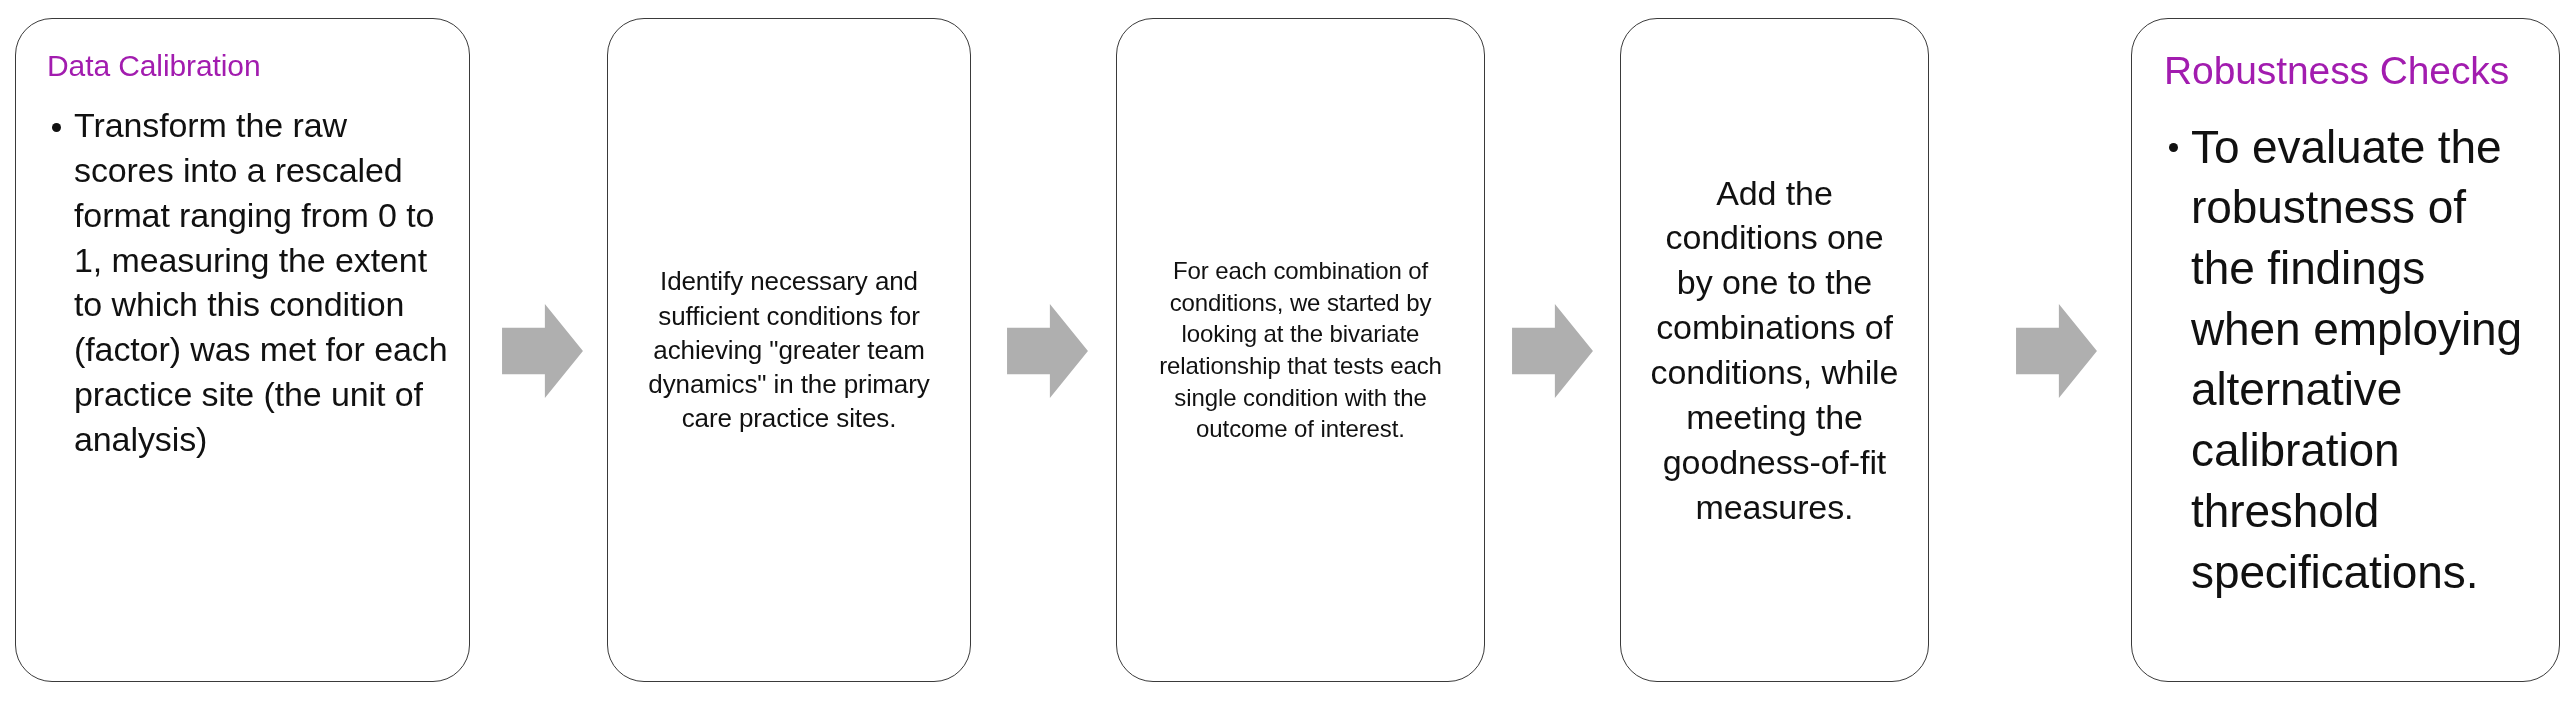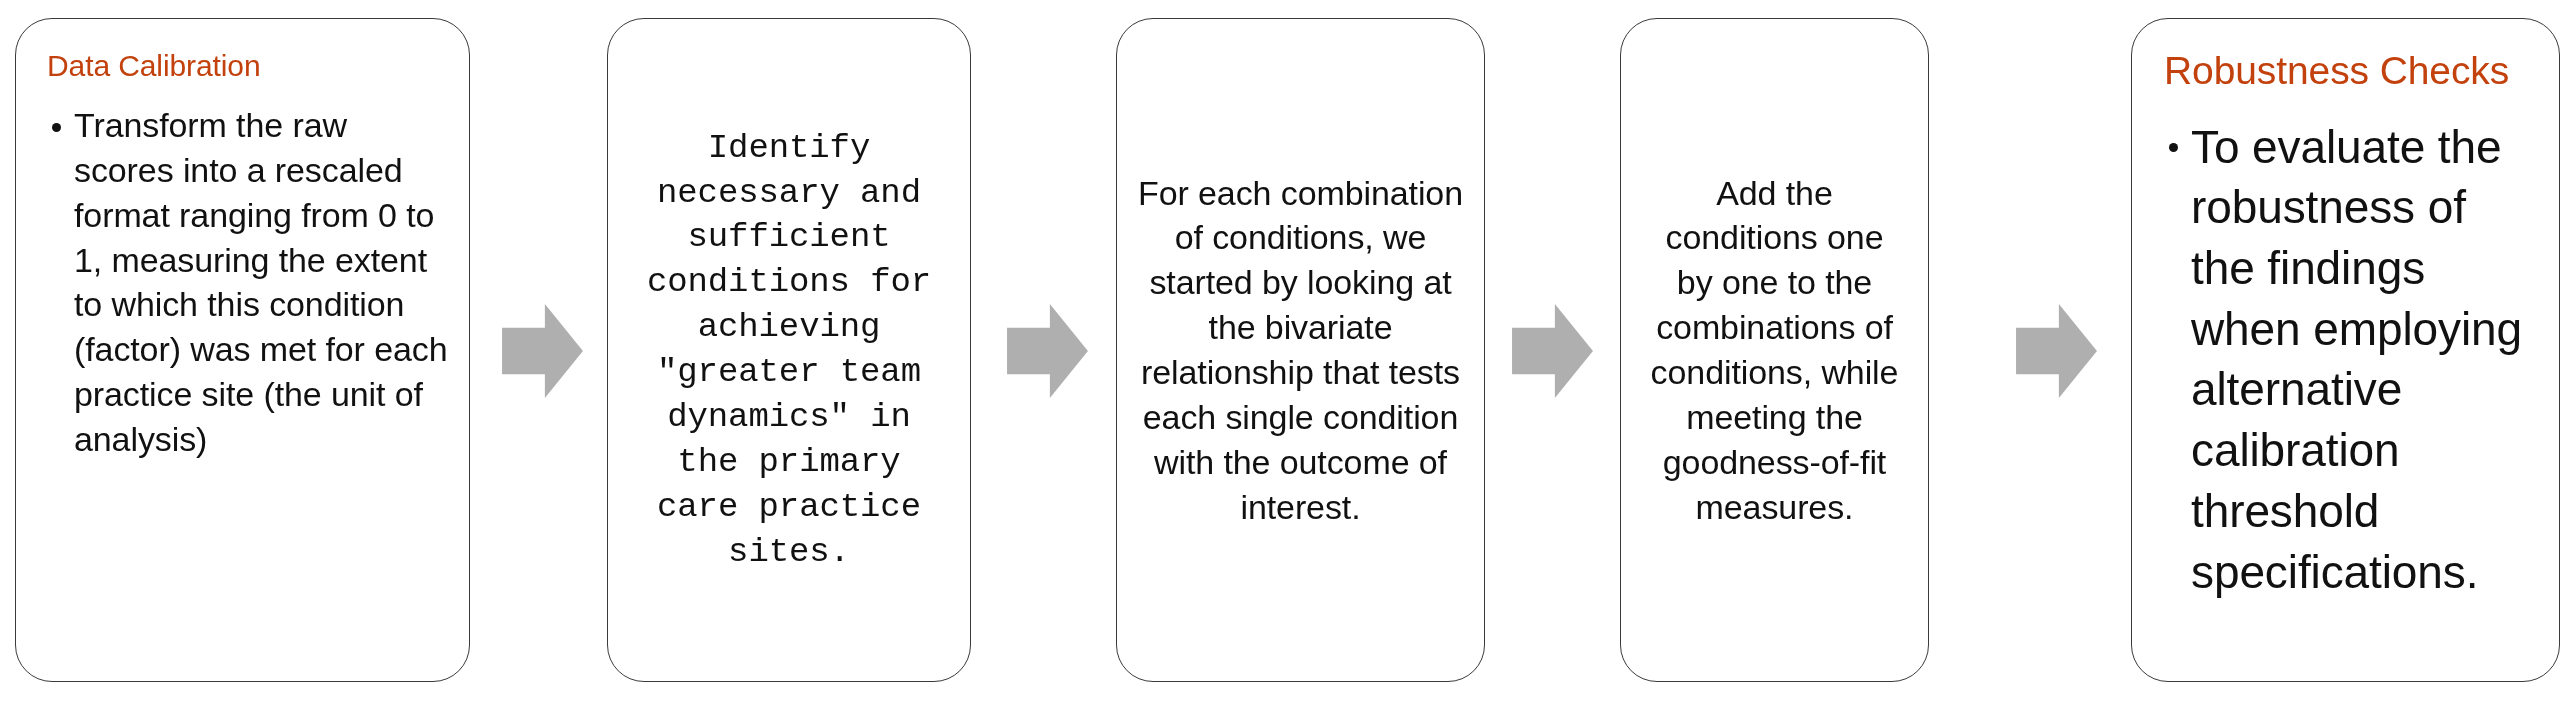--- a/index.html
+++ b/index.html
@@ -34,21 +34,21 @@
     justify-content: center;
     color: #111111;
   }
 
   .node.titled {
     justify-content: flex-start;
   }
 
   .node-title {
     font-weight: 400;
-    color: #c2410c;
+    color: #a21caf;
     line-height: 1.18;
     letter-spacing: -0.1px;
   }
 
   .node-body {
     line-height: 1.32;
     letter-spacing: -0.1px;
   }
 
   .node-body.centered {
@@ -80,22 +80,22 @@
   
   #node-1 { left: 15px;   top: 18px;  width: 455px;  height: 664px; padding: 28.5px 18px 18px 31px; }
   #node-2 { left: 607px; top: 18px;  width: 364px;  height: 664px; padding: 18px 20px; }
   #node-3 { left: 1116px; top: 18px;  width: 369px;  height: 664px; padding: 18px 18px; }
   #node-4 { left: 1620px; top: 18px;  width: 309px;  height: 664px; padding: 18px 24px; }
   #node-5 { left: 2131px; top: 18px;  width: 429px;  height: 664px; padding: 28.5px 18px 18px 32px; }
 
   #node-1 .node-title { font-size: 30px; margin-bottom: 20px; }
   #node-1 .node-body  { font-size: 34px; }
 
-  #node-2 .node-body  { font-size: 34px; font-family: Liberation Mono, monospace; }
-  #node-3 .node-body  { font-size: 34px; }
+  #node-2 .node-body  { font-size: 26px; }
+  #node-3 .node-body  { font-size: 24px; }
   #node-4 .node-body  { font-size: 34px; }
 
   #node-5 .node-title { font-size: 39px; margin-bottom: 16px; }
   #node-5 .node-body  { font-size: 46px; margin-top: 7px; }
 
   
   .connector {
     position: absolute;
     top: 304px;
     width: 81px;

